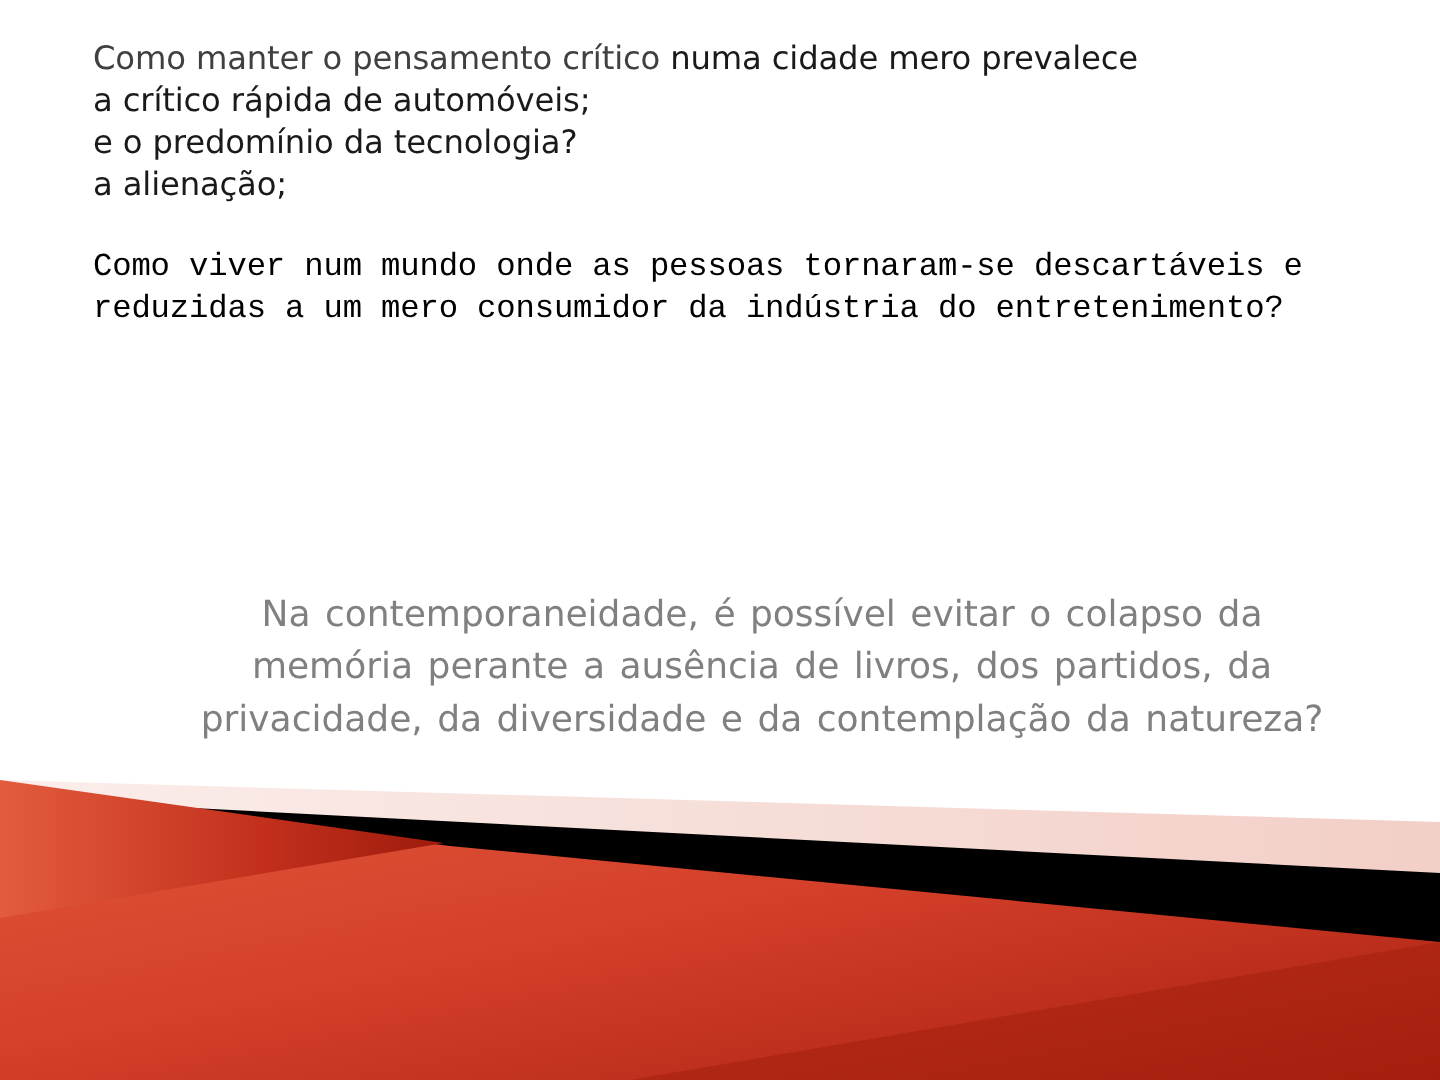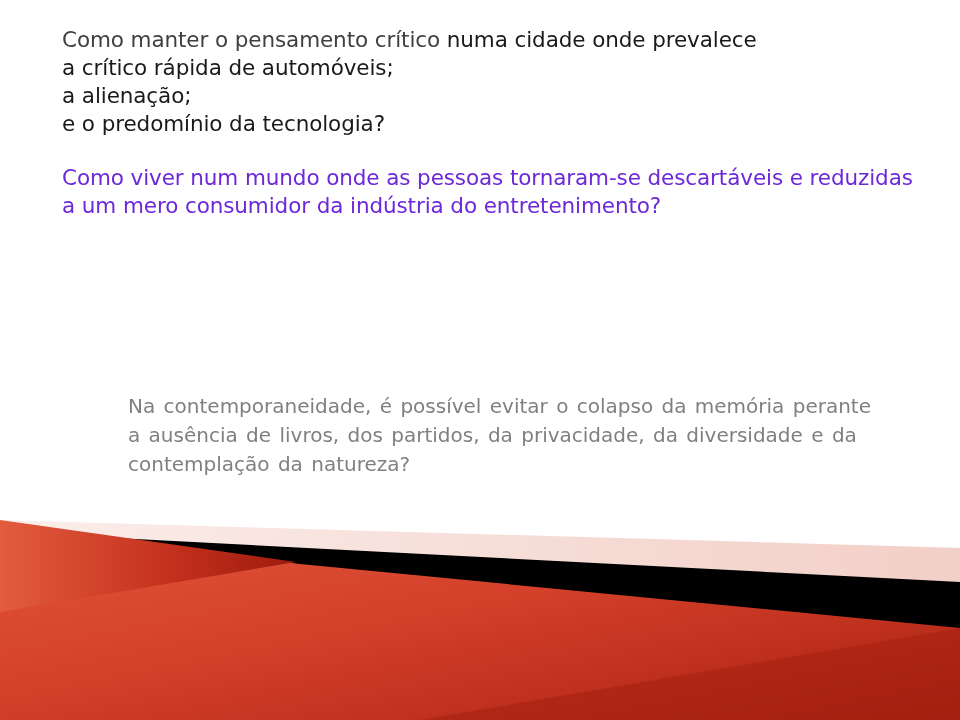--- a/index.html
+++ b/index.html
@@ -27,36 +27,37 @@
   }
 
   .para {
     font-size: 21.5px;
     line-height: 1.305;
     color: #1a1a1a;
     margin: 0;
     letter-spacing: -0.1px;
   }
   .para.red {
-    color: #6d28d9;
+    color: #000000;
+    font-family: Liberation Mono, monospace;
   }
   .highlight-red {
     color: #404040;
   }
   .spacer {
     height: 26px;
   }
 
   .subtext {
     position: absolute;
     left: 128px;
     top: 392px;
     width: 760px;
-    text-align: left;
-    font-size: 20px;
+    text-align: center;
+    font-size: 24px;
     line-height: 1.45;
     color: #808080;
     word-spacing: 2px;
   }
 
   
   .bottom-graphic {
     position: absolute;
     left: 0;
     bottom: 0;
@@ -68,24 +69,24 @@
     width: 960px;
     height: 200px;
   }
 </style>
 </head>
 <body>
 
 <div id="slide">
 
   <div class="text-area">
-    <p class="para"><span class="highlight-red">Como manter o pensamento crítico</span><span> numa cidade onde prevalece</span></p>
+    <p class="para"><span class="highlight-red">Como manter o pensamento crítico</span><span> numa cidade mero prevalece</span></p>
     <p class="para">a crítico rápida de automóveis;</p>
+    <p class="para">e o predomínio da tecnologia?</p>
     <p class="para">a alienação;</p>
-    <p class="para">e o predomínio da tecnologia?</p>
     <div class="spacer"></div>
     <p class="para red">Como viver num mundo onde as pessoas tornaram-se descartáveis e reduzidas a um mero consumidor da indústria do entretenimento?</p>
   </div>
 
   <div class="subtext">Na contemporaneidade, é possível evitar o colapso da memória perante a ausência de livros, dos partidos, da privacidade, da diversidade e da contemplação da natureza?</div>
 
   <div class="bottom-graphic">
     <svg viewBox="0 0 960 200" preserveAspectRatio="none" xmlns="http://www.w3.org/2000/svg">
       <defs>
         <linearGradient id="gradPink" x1="0" y1="0" x2="1" y2="0">

